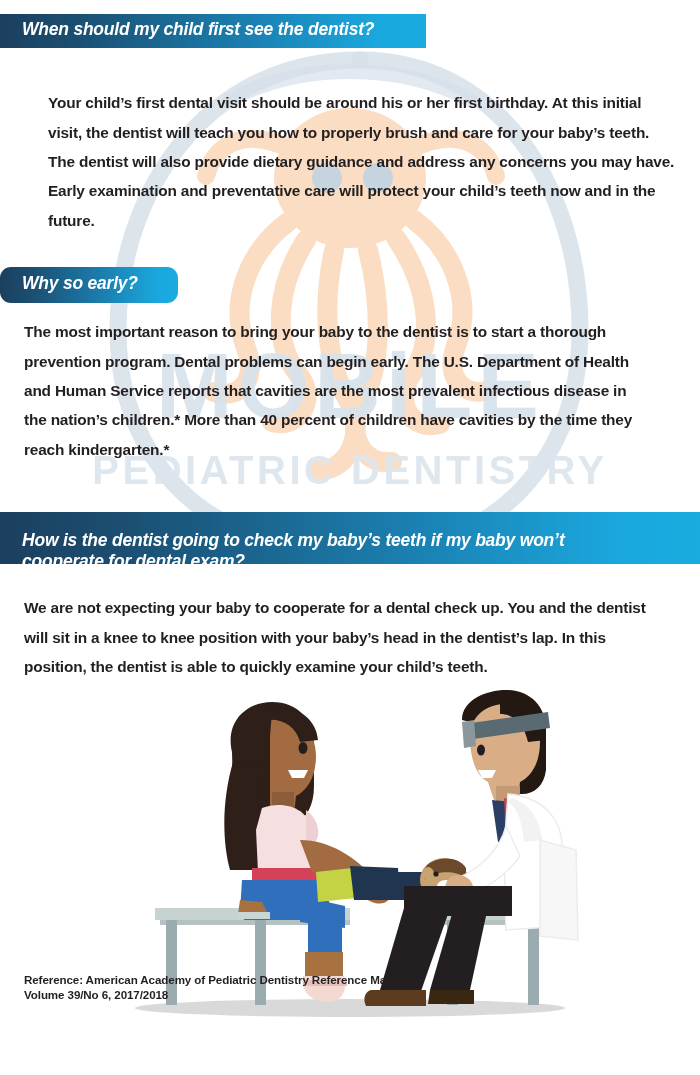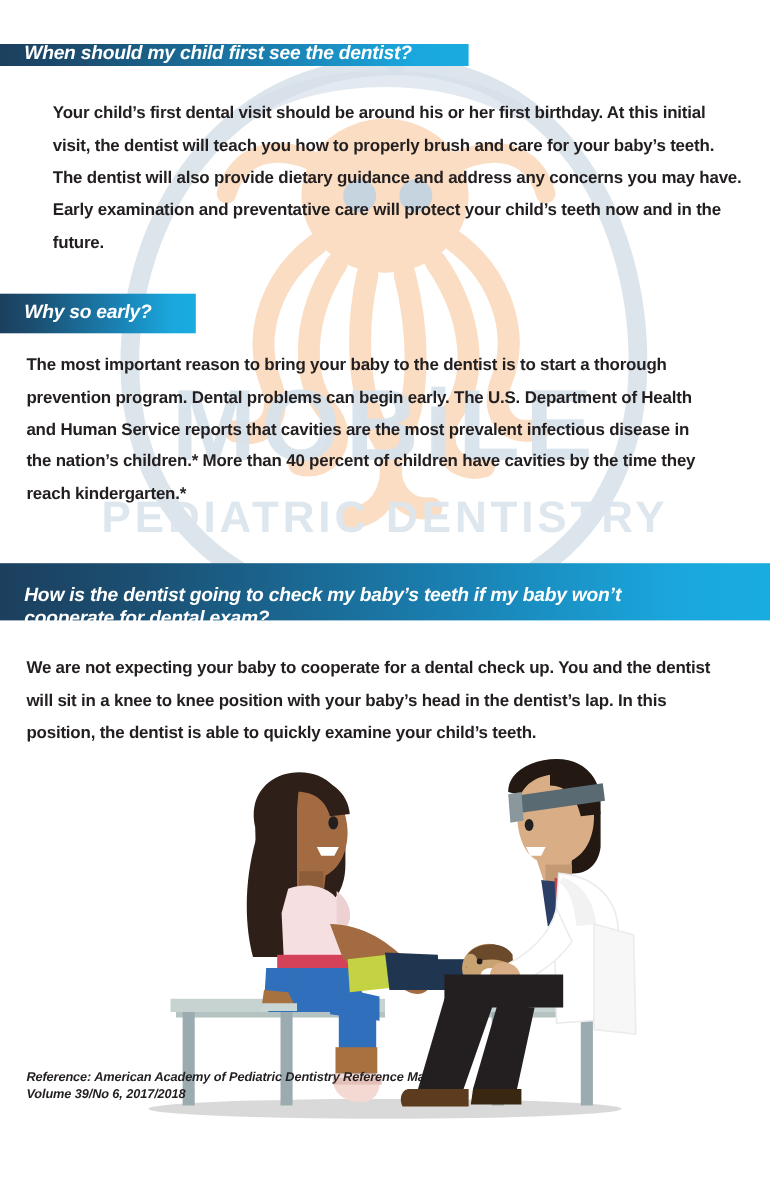--- a/index.html
+++ b/index.html
@@ -47,22 +47,22 @@
   .hdr-text {
     color: #ffffff;
     font-style: italic;
     font-weight: bold;
     font-size: 17.5px;
     line-height: 1.22;
     letter-spacing: -0.22px;
     white-space: pre-line;
   }
 
-  #hdr1 { top: 40px;  width: 426px; height: 20px; }
-  #hdr2 { top: 267px; width: 178px; height: 36px; }
+  #hdr1 { top: 14px;  width: 426px; height: 34px; }
+  #hdr2 { top: 267px; width: 178px; height: 36px; border-radius: 11px; }
   #hdr3 { top: 512px; width: 700px; height: 52px; align-items: flex-start; padding-top: 18px; }
 
   
   .para {
     position: absolute;
     left: 24px;
     width: 628px;
     color: #231f20;
     font-size: 15.4px;
     line-height: 29.3px;
@@ -75,21 +75,20 @@
 
   
   .reference {
     position: absolute;
     left: 24px;
     top: 972px;
     width: 600px;
     color: #231f20;
     font-size: 11.6px;
     line-height: 15.4px;
-    font-style: italic;
     font-weight: 600;
     letter-spacing: -0.1px;
     white-space: pre-line;
   }
 
   
   .illustration {
     position: absolute;
     left: 0;
     top: 690px;

